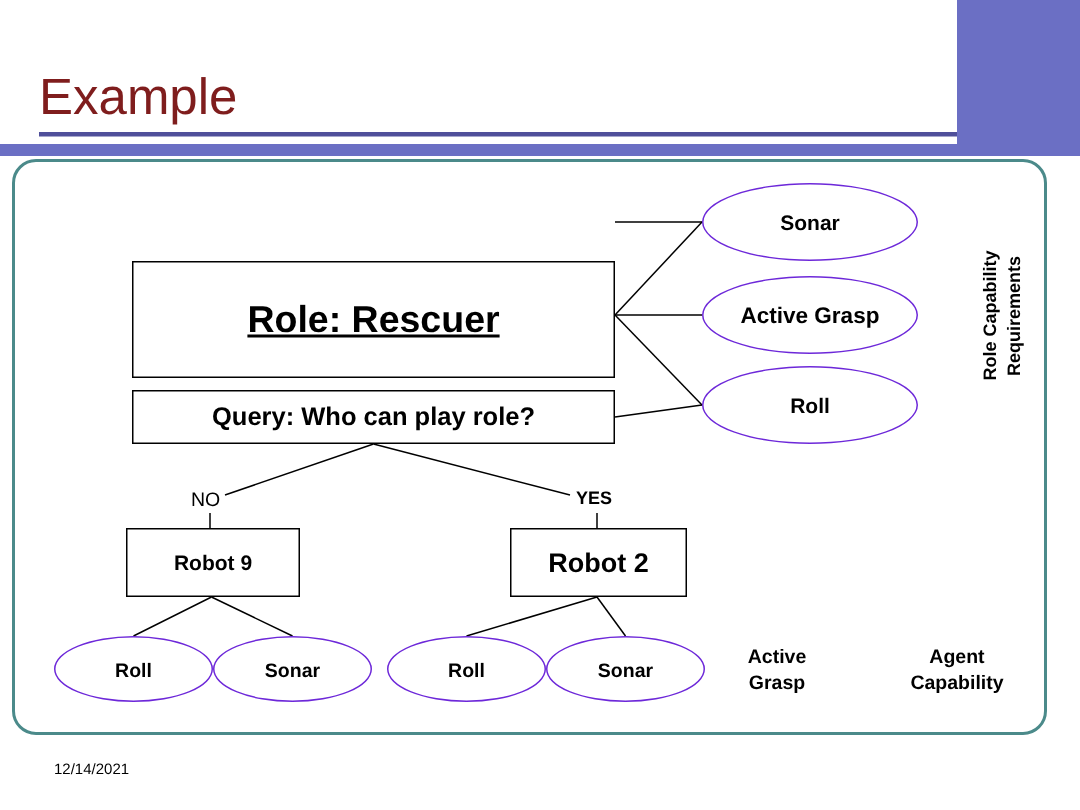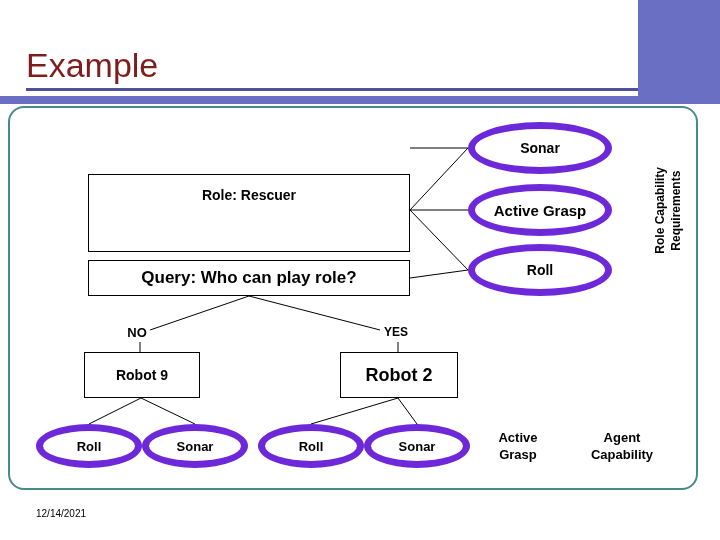--- a/index.html
+++ b/index.html
@@ -73,21 +73,21 @@
     background: #ffffff;
     box-sizing: border-box;
     display: flex;
     align-items: center;
     justify-content: center;
     text-align: center;
     color: #000000;
   }
   .ellipse {
     position: absolute;
-    border: 7px solid #6d28d9;
+    border: 1px solid #6d28d9;
     background: #ffffff;
     border-radius: 50%;
     box-sizing: border-box;
     display: flex;
     align-items: center;
     justify-content: center;
     text-align: center;
     color: #000000;
   }
   .plain {
@@ -101,53 +101,53 @@
   .goal {
     left: 88px; top: 118px; width: 322px; height: 38px;
     font-size: 19px; font-weight: bold;
   }
   .role {
     left: 88px; top: 174px; width: 322px; height: 78px;
     flex-direction: column;
     justify-content: flex-start;
   }
   .role-title {
-    font-size: 14px; font-weight: bold; margin-top: 12px;
+    font-size: 25px; font-weight: bold; margin-top: 24px; text-decoration: underline;
   }
   .role-desc {
     font-size: 11px; font-weight: bold; margin-top: 10px; line-height: 15px;
     padding: 0 10px;
   }
   .query {
     left: 88px; top: 260px; width: 322px; height: 36px;
     font-size: 17px; font-weight: bold;
   }
   .sonar-top { left: 468px; top: 122px; width: 144px; height: 52px; font-size: 14px; font-weight: bold; }
   .active-grasp-top { left: 468px; top: 184px; width: 144px; height: 52px; font-size: 15px; font-weight: bold; }
   .roll-top { left: 468px; top: 244px; width: 144px; height: 52px; font-size: 14px; font-weight: bold; }
 
-  .no-label { left: 112px; top: 322px; width: 50px; height: 20px; font-size: 13px; font-weight: bold; }
+  .no-label { left: 112px; top: 322px; width: 50px; height: 20px; font-size: 13px; font-weight: normal; }
   .yes-label { left: 368px; top: 322px; width: 56px; height: 20px; font-size: 12px; font-weight: bold; }
 
   .robot1 { left: 84px; top: 352px; width: 116px; height: 46px; font-size: 14px; font-weight: bold; }
   .robot2 { left: 340px; top: 352px; width: 118px; height: 46px; font-size: 18px; font-weight: bold; }
 
   .leaf { height: 44px; font-size: 13px; font-weight: bold; }
   .leaf-roll1 { left: 36px; top: 424px; width: 106px; }
   .leaf-sonar1 { left: 142px; top: 424px; width: 106px; }
   .leaf-roll2 { left: 258px; top: 424px; width: 106px; }
   .leaf-sonar2 { left: 364px; top: 424px; width: 106px; }
 
   .active-grasp-leaf {
     left: 478px; top: 422px; width: 80px; height: 48px;
     font-size: 13px; font-weight: bold; line-height: 17px;
     flex-direction: column;
   }
   .agent-cap {
-    left: 576px; top: 422px; width: 92px; height: 48px;
+    left: 592px; top: 422px; width: 92px; height: 48px;
     font-size: 13px; font-weight: bold; line-height: 17px;
     flex-direction: column;
   }
   
   .vert-label {
     position: absolute;
     left: 640px;
     top: 120px;
     width: 56px;
     height: 180px;

